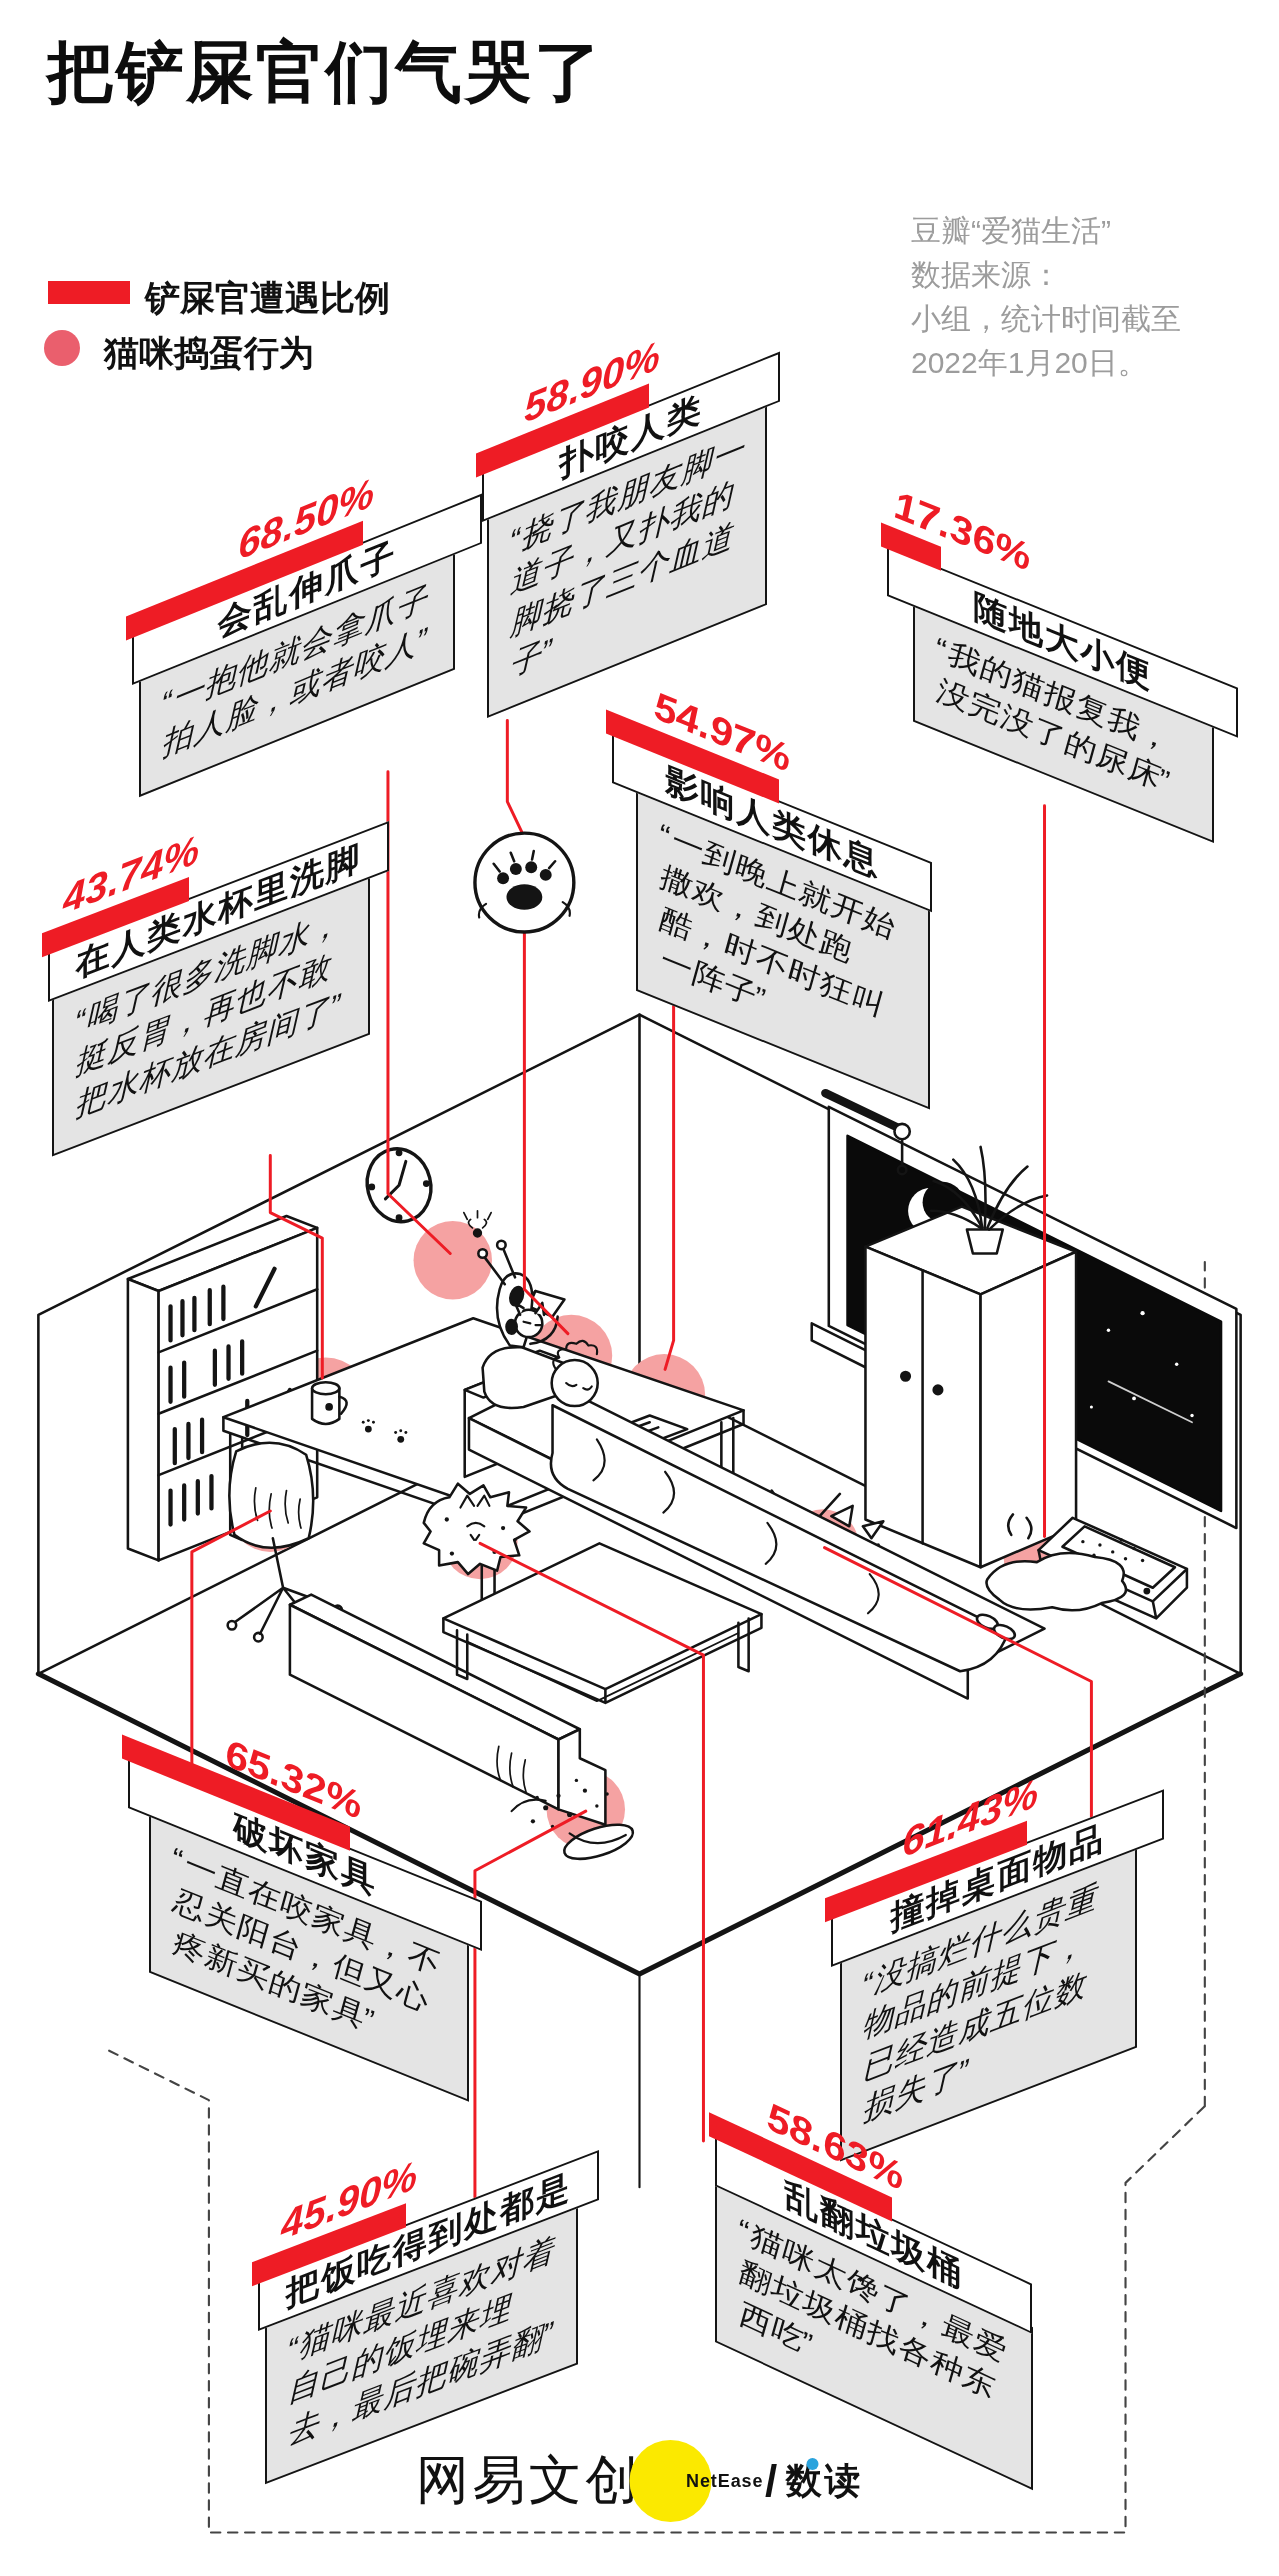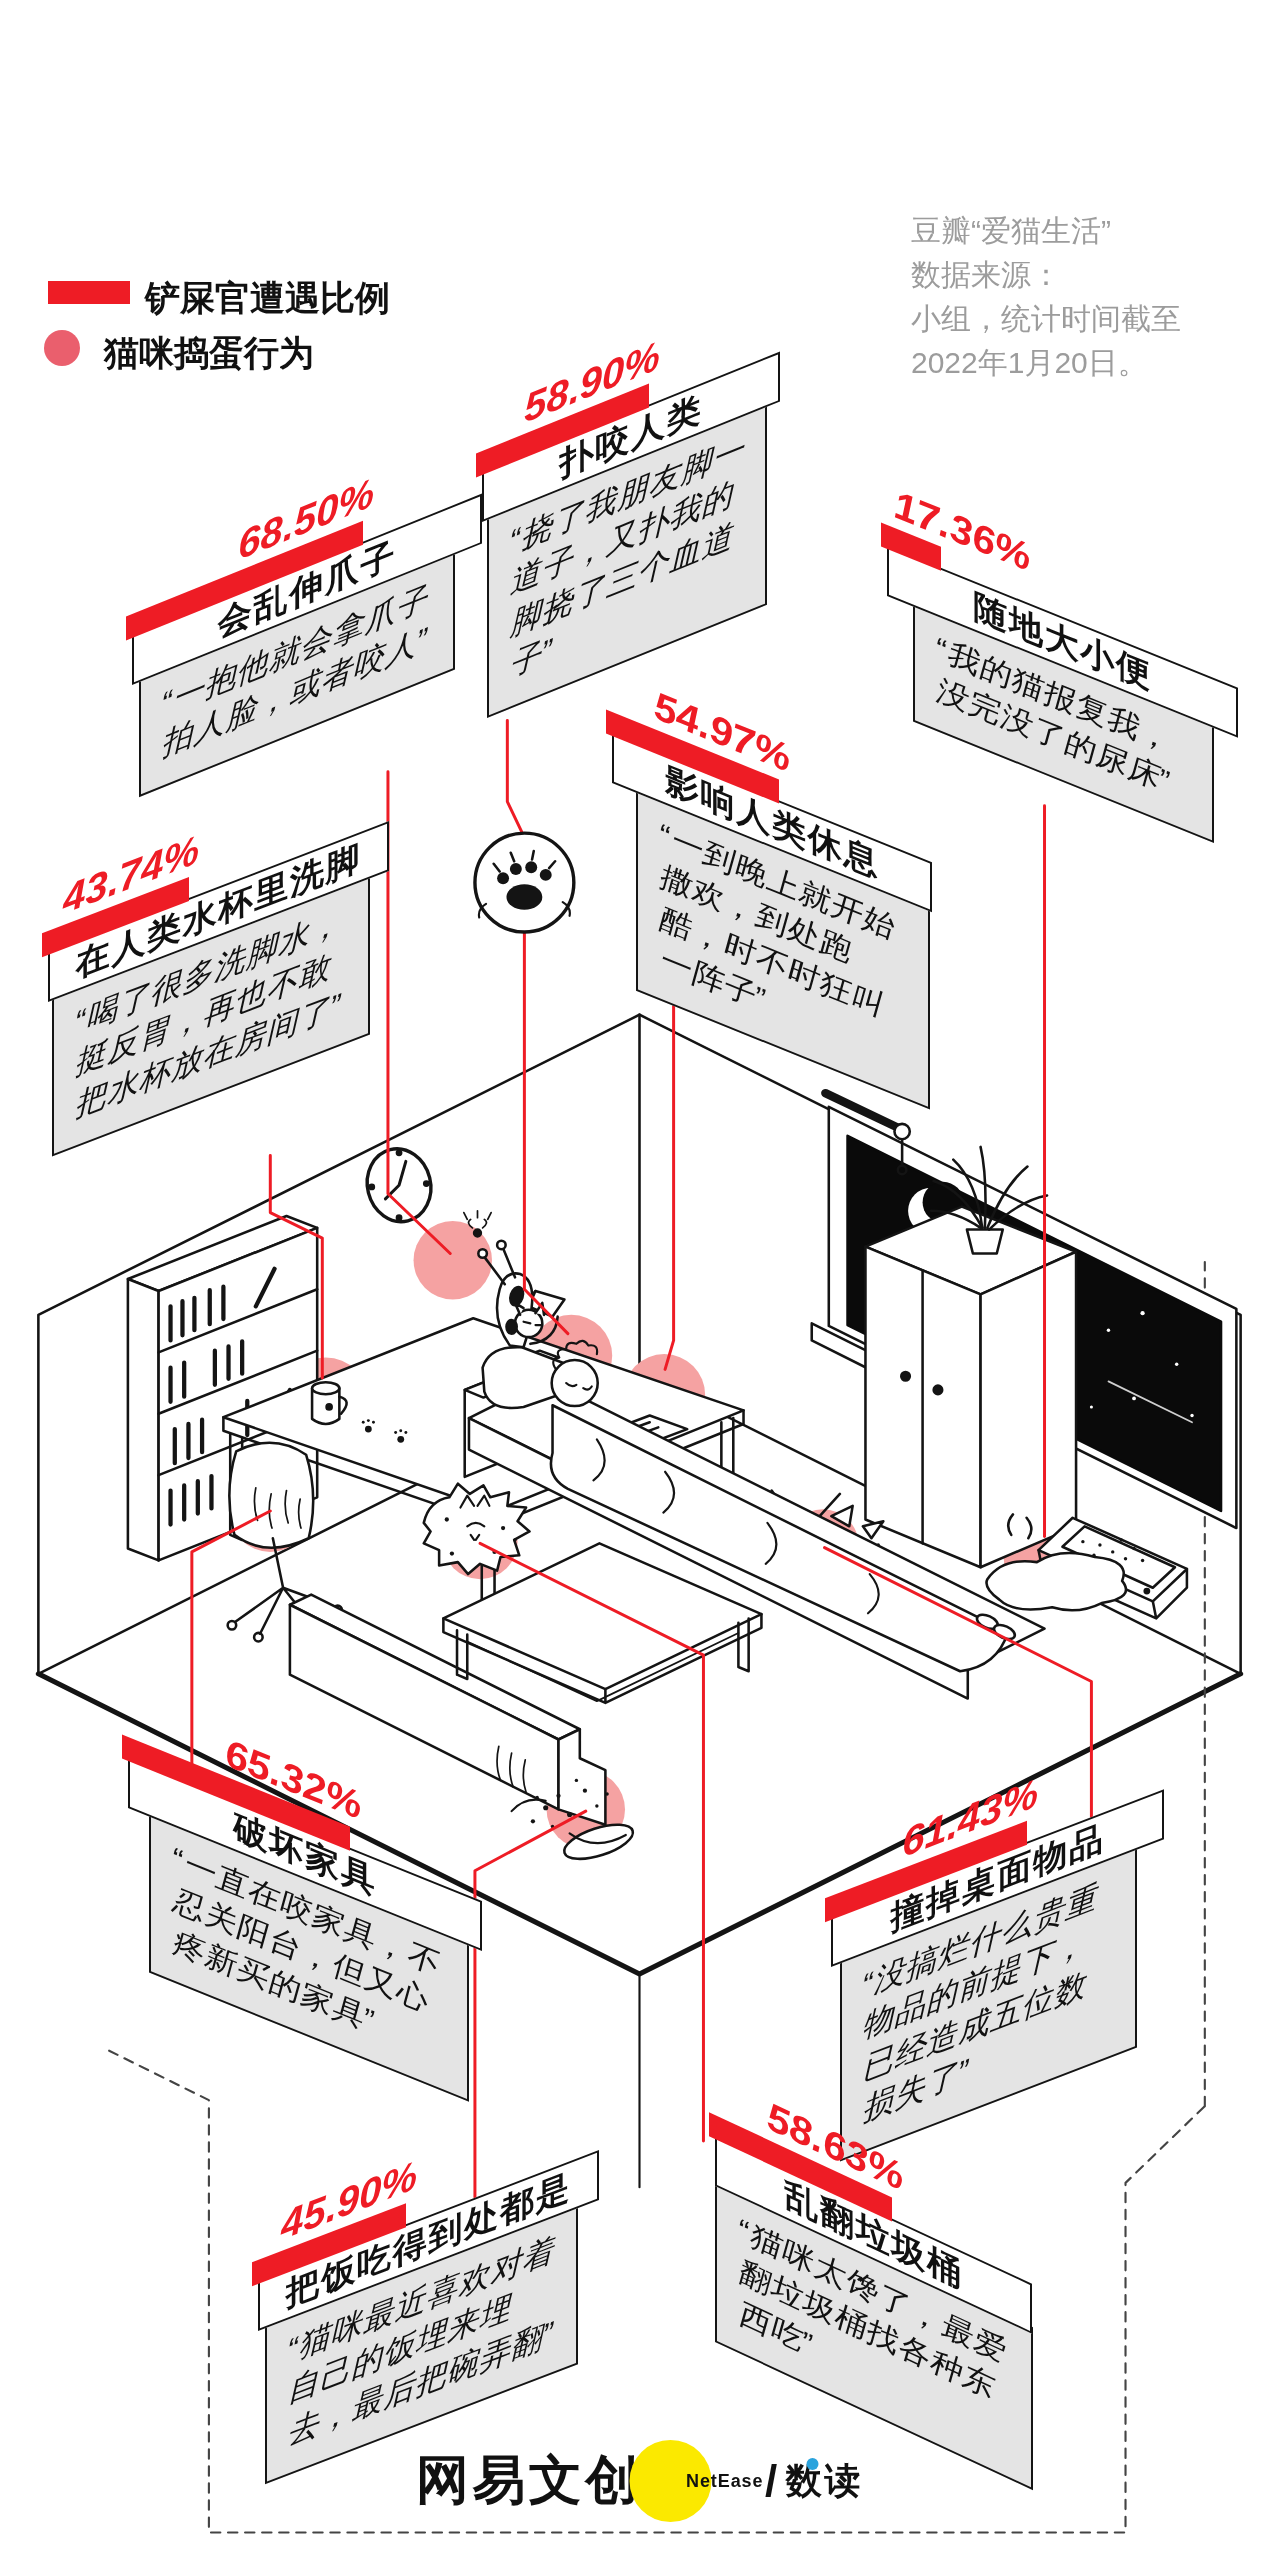--- a/index.html
+++ b/index.html
@@ -22,33 +22,34 @@
   .redbar{position:absolute;left:-8.5px;top:-23px;height:24px;background:#ee1c25;}
   .pct{position:absolute;top:-70px;width:186px;text-align:right;font-size:40px;font-weight:800;
        font-style:italic;color:#ee1c25;white-space:nowrap;}
   .panel{position:relative;background:#e4e4e4;border:2.6px solid #141414;margin-top:-6.8px;z-index:1;
          padding:15.3px 20.5px 19px 20.5px;font-size:31px;line-height:1.34;font-style:italic;
          letter-spacing:0.9px;}
   
   #scene{left:0;top:0;z-index:10;}
   
   #footer-logo{left:50%;top:2440px;transform:translateX(-50%);display:flex;align-items:center;z-index:40;}
-  #brand-cn{font-size:53px;font-weight:700;letter-spacing:3.4px;}
+  #brand-cn{font-size:53px;font-weight:400;letter-spacing:3.4px;}
   #brand-circle{width:82px;height:82px;border-radius:50%;background:#fbe900;margin-left:-12px;
                 display:flex;align-items:center;justify-content:center;flex:none;}
   #brand-en{font-size:18px;font-weight:800;letter-spacing:0.9px;margin-left:-25.6px;z-index:1;}
   #brand-slash{font-size:44px;font-weight:700;margin:0 8.5px 0 1.7px;}
   #brand-du{font-size:36px;font-weight:900;letter-spacing:2.6px;position:relative;}
   #brand-du .bluedot{position:absolute;right:44px;top:1.7px;width:12px;height:12px;border-radius:50%;
                      background:#2aa3dd;}
 </style>
 </head>
 <body>
 
 <div class="abs" id="page-title">
+  <div>把铲屎官们气哭了</div>
 </div>
 
 <div class="abs" id="legend-bar-swatch"></div>
 <div class="abs" id="legend-bar-label">铲屎官遭遇比例</div>
 <div class="abs" id="legend-dot-swatch"></div>
 <div class="abs" id="legend-dot-label">猫咪捣蛋行为</div>
 
 <div class="abs" id="source-block">
   <div>豆瓣“爱猫生活”</div>
   <div>数据来源：</div>

